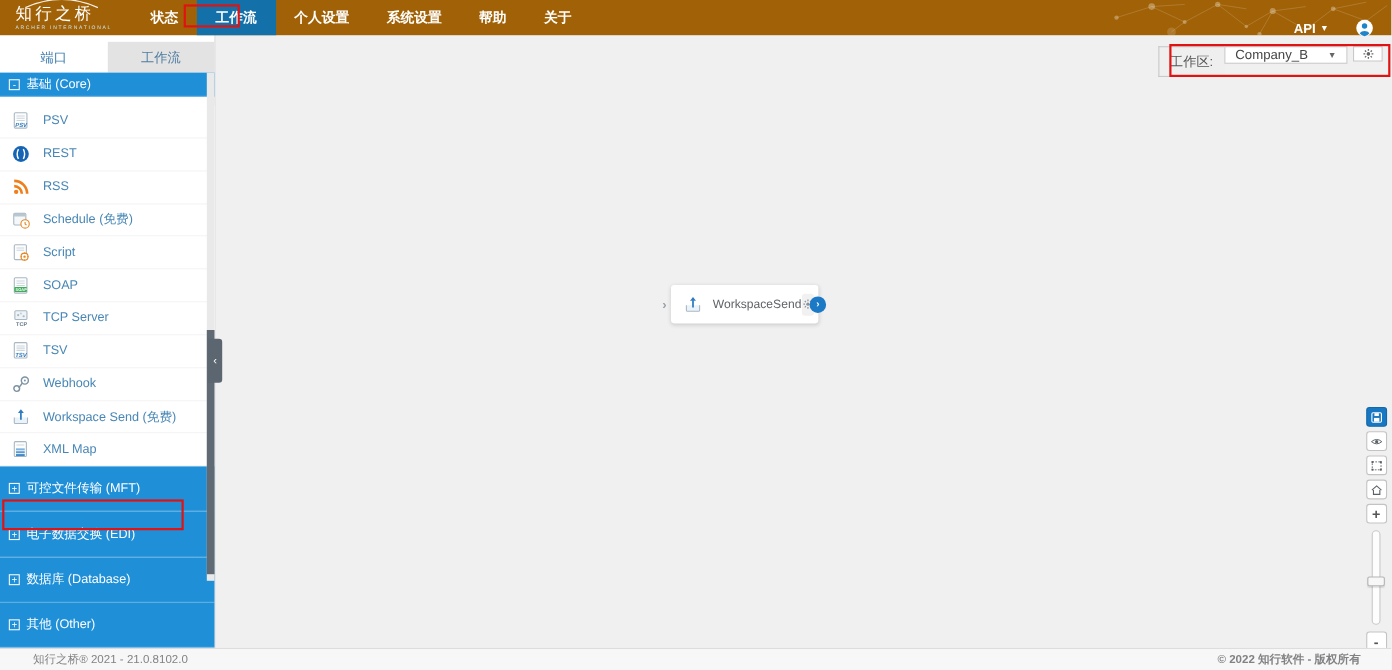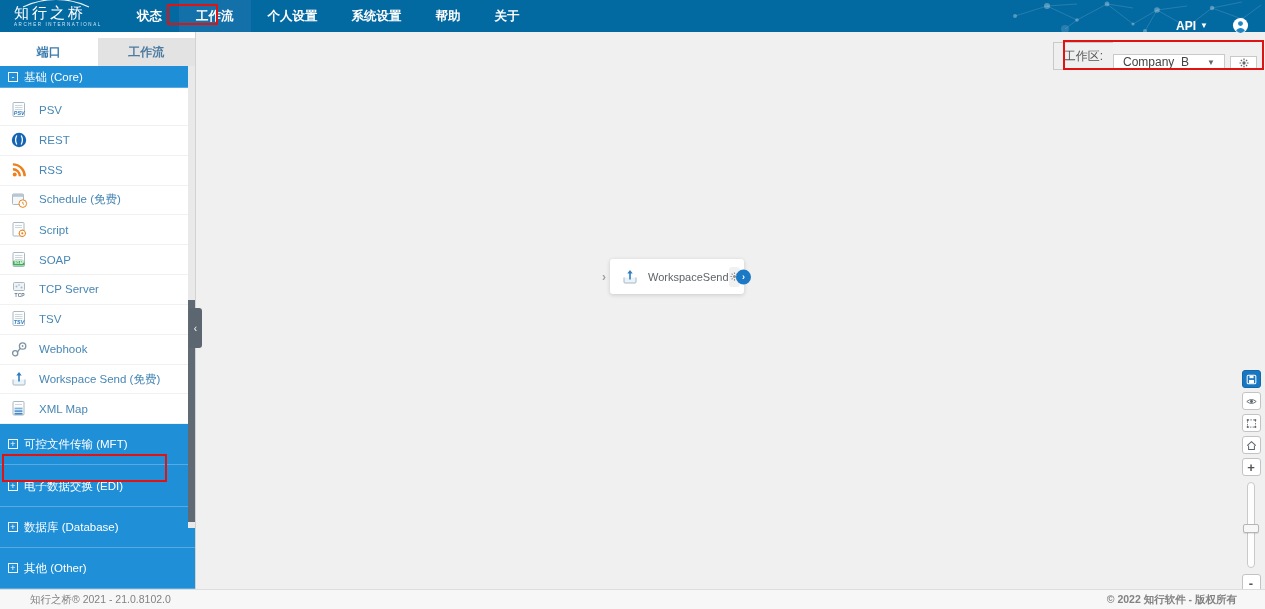--- a/index.html
+++ b/index.html
@@ -1,42 +1,42 @@
 <!DOCTYPE html>
 <html><head>
 <meta charset="utf-8">
 <style>
   * { margin:0; padding:0; box-sizing:border-box; }
   html,body { width:1265px; height:609px; overflow:hidden; }
   body { font-family:"Liberation Sans", sans-serif; position:relative; background:#f0f0f0; }
 
   
   header { position:absolute; left:0; top:0; width:1265px; height:32px;
-           background:#0369a1; display:flex; align-items:center; z-index:10; }
+           background:#a16207; display:flex; align-items:center; z-index:10; }
   .logo { margin-left:14px; width:96px; position:relative; cursor:pointer; }
   .logo-arc { position:absolute; left:6px; top:-6px; }
   .logo-title { color:#fff; font-size:15px; letter-spacing:3px; line-height:16px; white-space:nowrap; }
   .logo-sub { color:#cde9fa; font-size:4.5px; letter-spacing:1.6px; margin-top:1px; white-space:nowrap; }
   nav { display:flex; height:32px; margin-left:10px; }
   .nav-item { padding:0 17px; line-height:32px; font-size:12.5px; font-weight:bold;
               color:#fff; cursor:pointer; white-space:nowrap; }
   .nav-item.active { background:#1470a8; }
   .header-right { margin-left:auto; display:flex; align-items:center; gap:24px;
                   margin-right:16px; position:relative; z-index:2;margin-top:19px; }
   .api-menu { color:#fff; font-size:12px; font-weight:bold; cursor:pointer; display:flex; align-items:center; gap:4px; }
   .api-caret { font-size:8px; }
   .avatar { width:17px; height:17px; cursor:pointer; display:flex; }
   .constellation { position:absolute; right:0; top:0; pointer-events:none; }
 
   
   aside { position:absolute; left:0; top:32px; width:196px; height:557px;
           background:#fff; border-right:1px solid #d2d2d2; display:flex; flex-direction:column; }
   .tabs { display:flex; height:28px; margin-top:6px; flex:0 0 auto; }
   .tab { flex:1; text-align:center; line-height:28px; font-size:12px; color:#4e7ca1;
-         background:#e3e3e3; cursor:pointer;font-weight:bold; }
+         background:#e3e3e3; cursor:pointer; }
   .tab.active { background:#fff; color:#3c7bad; }
   .cat { height:22px; background:#1f8fd8; color:#fff; font-size:11.5px; line-height:22px;
          padding-left:8px; display:flex; align-items:center; gap:6px; cursor:pointer;
          border-bottom:1px solid rgba(255,255,255,0.25); flex:0 0 auto; }
   .boxglyph { display:inline-flex; width:10px; height:10px; border:1px solid rgba(255,255,255,0.95);
               font-size:9px; line-height:8px; align-items:center; justify-content:center; flex:0 0 auto; }
   .port-list { margin-top:8px; flex:0 0 auto; }
   .item { height:29.85px; display:flex; align-items:center; padding-left:9px;
           border-bottom:1px solid #f1f1f1; background:#fff; cursor:pointer; }
   .item .ic { width:19px; height:18px; margin-right:11px; display:flex; align-items:center; justify-content:center; }
@@ -44,21 +44,21 @@
   .cats-collapsed { flex:1; display:flex; flex-direction:column; }
   .cats-collapsed .cat { flex:1; height:auto; }
   .sb-track { position:absolute; right:0; top:34px; width:7px; height:462px; background:#e9e9e9; }
   .sb-thumb { position:absolute; right:0; top:234px; width:7px; height:222px; background:#5f6a74; }
   .collapse-handle { position:absolute; left:189px; top:276px; width:13px; height:40px;
                      background:#5b6671; color:#fff; border-radius:0 3px 3px 0; z-index:5;
                      display:flex; align-items:center; justify-content:center; font-size:10px; cursor:pointer; }
 
   
   main { position:absolute; left:196px; top:32px; width:1069px; height:557px; background:#f0f0f0; }
-  .ws-group { position:absolute; top:10px; right:8px; height:28px; display:flex; align-items:flex-end; }
+  .ws-group { position:absolute; top:10px; right:8px; height:28px; display:flex; align-items:flex-start; }
   .ws-label { background:#efefef; border:1px solid #c9c9c9; border-right:none; padding:0 10px;
               line-height:26px; font-size:12px; color:#555; }
   .ws-select { background:#fff; border:1px solid #c9c9c9; width:112px; display:flex; align-items:center;
                justify-content:space-between; padding:0 9px; font-size:12px; color:#444; cursor:pointer; }
   .ws-caret { font-size:8px; color:#666; }
   .ws-gear { width:27px; border:1px solid #c9c9c9; background:#fff; margin-left:5px; cursor:pointer;
              display:flex; align-items:center; justify-content:center; }
 
   .node { position:absolute; left:414px; top:227px; width:134px; height:35px; background:#fff;
           border-radius:3px; box-shadow:0 1px 4px rgba(0,0,0,0.16); display:flex; align-items:center; cursor:pointer; }

